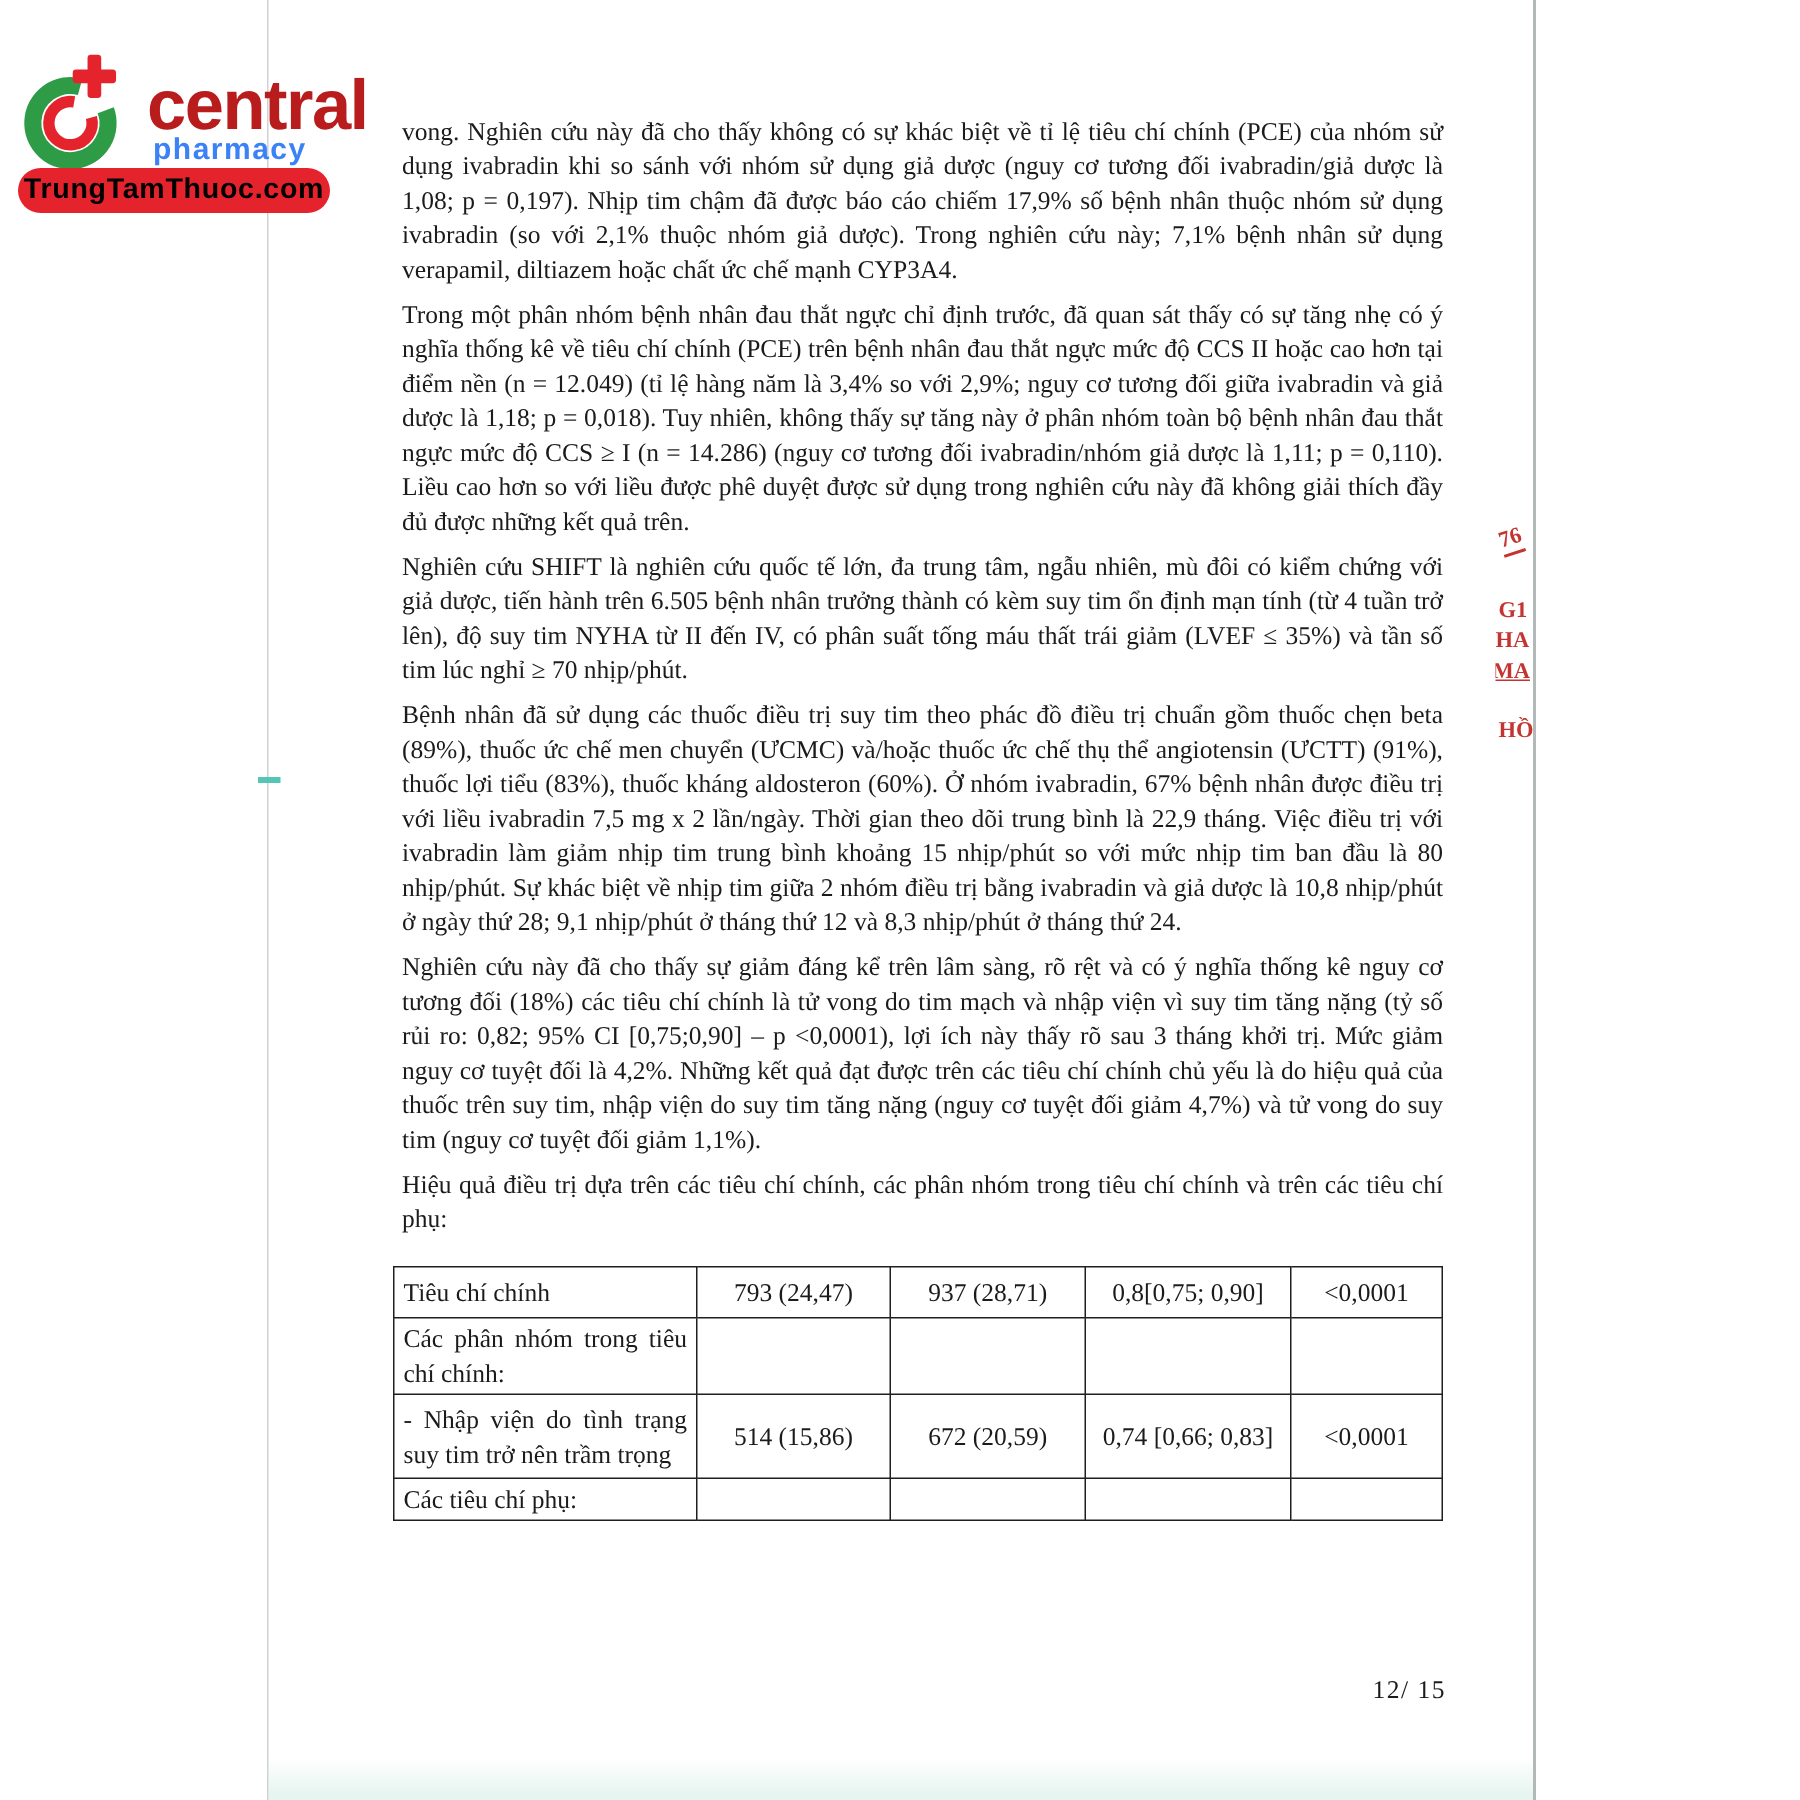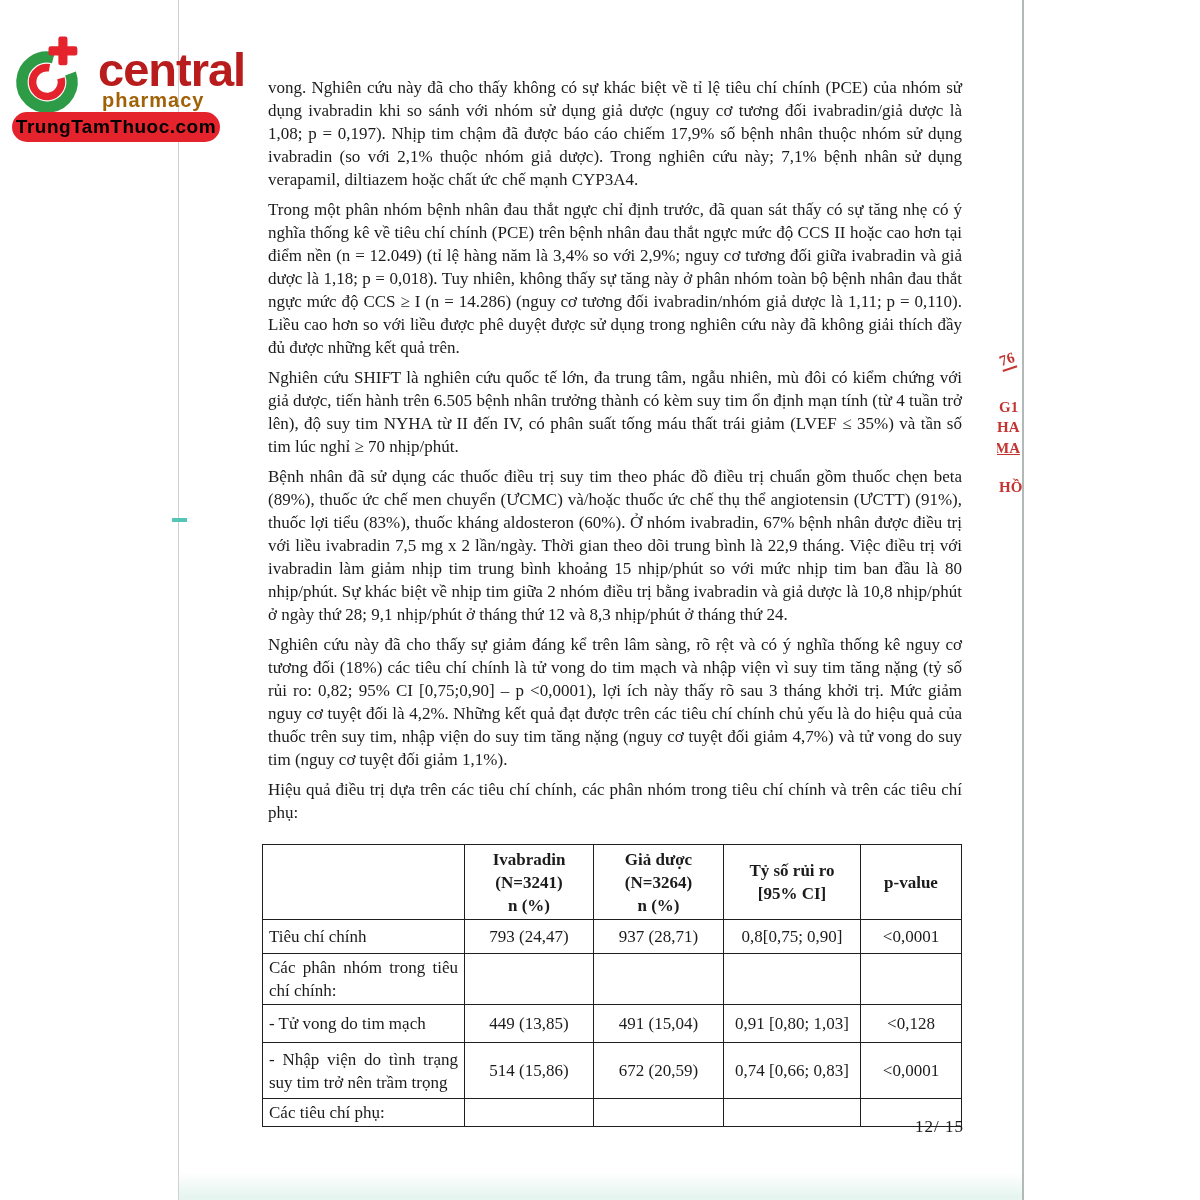--- a/index.html
+++ b/index.html
@@ -15,21 +15,21 @@
   .edge-right{position:absolute;left:1022px;top:0;width:2px;height:1200px;background:#b3b8b8;z-index:1;}
   .bottom-tint{position:absolute;left:179px;top:1172px;width:843px;height:28px;z-index:0;
     background:linear-gradient(180deg, rgba(227,243,238,0) 0%, #e7f5f0 85%);}
 
   
   .logo{position:absolute;left:10px;top:24px;width:230px;height:125px;z-index:3;}
   .logo-mark{position:absolute;left:2px;top:14px;width:76px;height:76px;overflow:visible;}
   .logo-brand{position:absolute;left:88px;top:22px;font-family:"Liberation Sans","DejaVu Sans",sans-serif;
     font-size:47px;font-weight:bold;color:#b91c1c;letter-spacing:-1px;line-height:1;}
   .logo-tagline{position:absolute;left:92px;top:66px;font-family:"Liberation Sans","DejaVu Sans",sans-serif;
-    font-size:20px;font-weight:bold;color:#a16207;letter-spacing:1px;line-height:1;}
+    font-size:20px;font-weight:bold;color:#3b82f6;letter-spacing:1px;line-height:1;}
   .logo-badge{position:absolute;left:2px;top:88px;width:208px;height:30px;background:#e5232d;border-radius:16px;
     color:#000000;font-family:"Liberation Sans","DejaVu Sans",sans-serif;font-size:19px;font-weight:bold;
     display:flex;align-items:center;justify-content:center;letter-spacing:.5px;}
 
   
   .content{position:absolute;left:268px;top:76px;width:694px;z-index:2;}
   .content p{margin:0 0 7px 0;font-size:17px;line-height:23px;text-align:justify;}
   .content p.lead-table{margin-bottom:20px;}
 
   
@@ -92,52 +92,33 @@
 
     <table class="doc-table">
       <colgroup>
         <col class="col-lbl">
           <col class="col-iva">
           <col class="col-pla">
           <col class="col-hr">
           <col class="col-p">
       </colgroup>
       <tbody>
-          <tr>
-        <th></th>
-        <th>Ivabradin
-(N=3241)
-n (%)</th>
-        <th>Giả dược
-(N=3264)
-n (%)</th>
-        <th>Tỷ số rủi ro
-[95% CI]</th>
-        <th>p-value</th>
-      </tr>
       <tr class="h-r1">
         <td class="cell-l">Tiêu chí chính</td>
         <td class="cell-c">793 (24,47)</td>
         <td class="cell-c">937 (28,71)</td>
         <td class="cell-c">0,8[0,75; 0,90]</td>
         <td class="cell-c">&lt;0,0001</td>
       </tr>
       <tr class="h-sub1">
         <td class="cell-l no-bb v-top">Các phân nhóm trong tiêu chí chính:</td>
         <td class="no-bb"></td>
         <td class="no-bb"></td>
         <td class="no-bb"></td>
         <td class="no-bb"></td>
-      </tr>
-      <tr class="h-sub2">
-        <td class="cell-l no-bt no-bb">- Tử vong do tim mạch</td>
-        <td class="cell-c no-bt no-bb">449 (13,85)</td>
-        <td class="cell-c no-bt no-bb">491 (15,04)</td>
-        <td class="cell-c no-bt no-bb">0,91 [0,80; 1,03]</td>
-        <td class="cell-c no-bt no-bb">&lt;0,128</td>
       </tr>
       <tr class="h-sub3">
         <td class="cell-l no-bt">- Nhập viện do tình trạng suy tim trở nên trầm trọng</td>
         <td class="cell-c no-bt">514 (15,86)</td>
         <td class="cell-c no-bt">672 (20,59)</td>
         <td class="cell-c no-bt">0,74 [0,66; 0,83]</td>
         <td class="cell-c no-bt">&lt;0,0001</td>
       </tr>
       <tr class="h-r5">
         <td class="cell-l no-bb v-top">Các tiêu chí phụ:</td>

